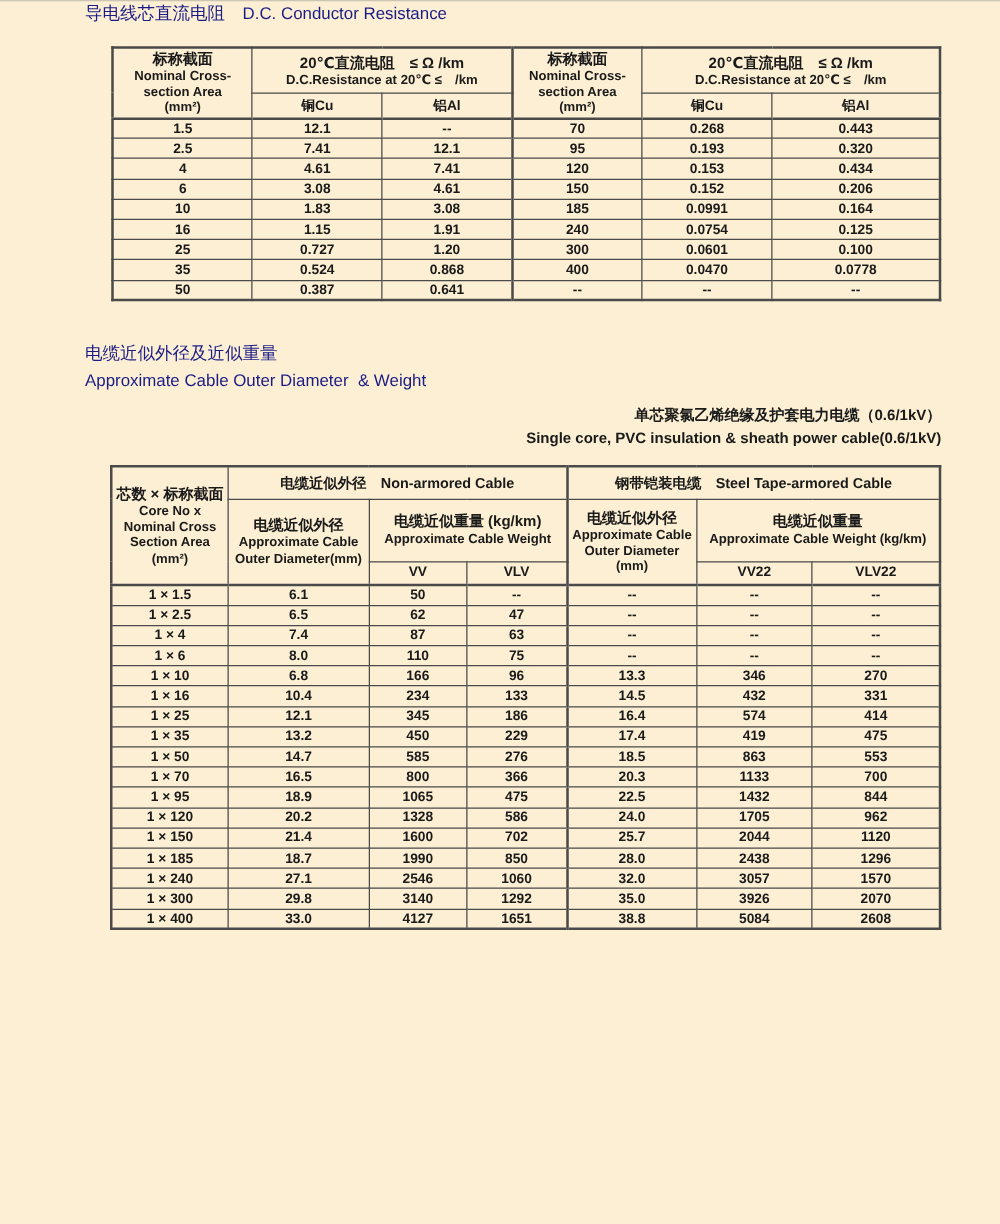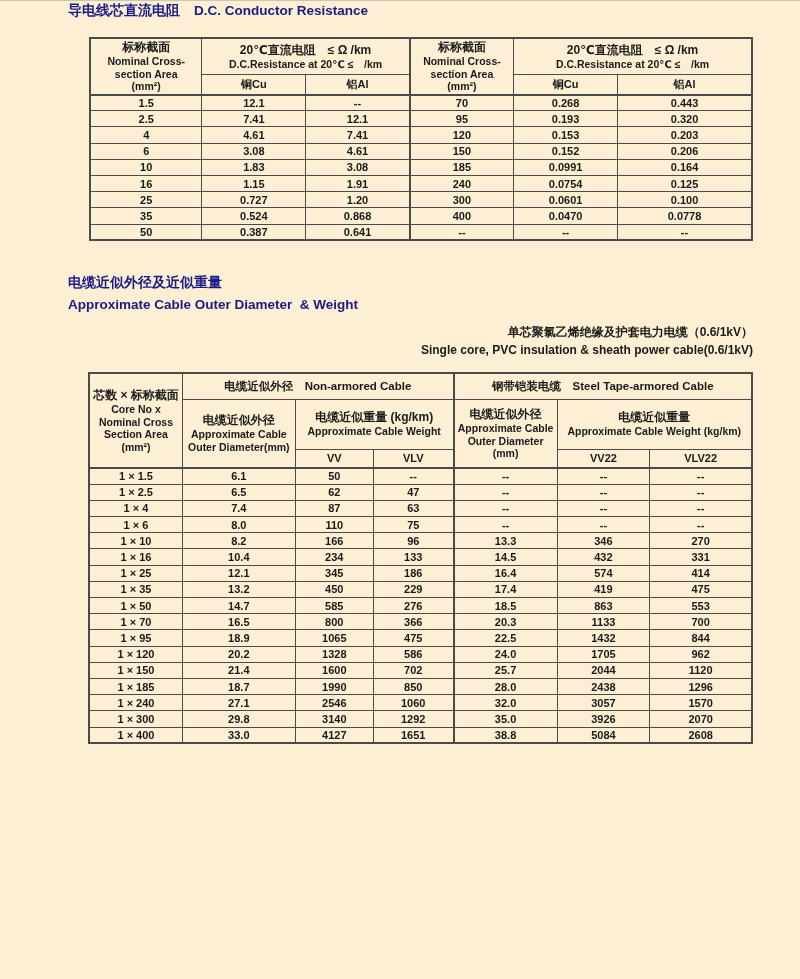--- a/index.html
+++ b/index.html
@@ -13,21 +13,21 @@
   body{
     width:800px;height:979px;
     background:var(--bg);
     font-family:"Liberation Sans","DejaVu Sans",sans-serif;
     color:var(--ink);
   }
   .doc{position:relative;width:800px;height:979px;overflow:hidden;}
   .top-edge{position:absolute;top:0;left:0;width:100%;height:1px;background:#b9b4a5;opacity:.7;}
 
   
-  .sec-title{position:absolute;color:var(--blue);font-weight:bold;}
+  .sec-title{position:absolute;color:var(--blue);font-weight:normal;}
   .sec1-title{left:68px;top:2px;font-size:14px;}
   .sec1-title .en{margin-left:14px;font-size:13.5px;}
   .sec2-title{left:68px;top:274px;}
   .sec2-title .zh{display:block;font-size:14px;line-height:16px;}
   .sec2-title .en{display:block;font-size:13.5px;line-height:16px;margin-top:7px;white-space:pre;}
 
   .product{position:absolute;right:47px;top:325px;text-align:right;font-weight:bold;}
   .product .zh{display:block;font-size:12px;line-height:15px;}
   .product .en{display:block;font-size:12px;line-height:15px;margin-top:3px;}
 
@@ -133,21 +133,21 @@
           <td>95</td>
           <td>0.193</td>
           <td>0.320</td>
         </tr>
         <tr>
           <td>4</td>
           <td>4.61</td>
           <td>7.41</td>
           <td>120</td>
           <td>0.153</td>
-          <td>0.203</td>
+          <td>0.434</td>
         </tr>
         <tr>
           <td>6</td>
           <td>3.08</td>
           <td>4.61</td>
           <td>150</td>
           <td>0.152</td>
           <td>0.206</td>
         </tr>
         <tr>
@@ -285,21 +285,21 @@
           <td>1 × 6</td>
           <td>8.0</td>
           <td>110</td>
           <td>75</td>
           <td>--</td>
           <td>--</td>
           <td>--</td>
         </tr>
         <tr>
           <td>1 × 10</td>
-          <td>8.2</td>
+          <td>6.8</td>
           <td>166</td>
           <td>96</td>
           <td>13.3</td>
           <td>346</td>
           <td>270</td>
         </tr>
         <tr>
           <td>1 × 16</td>
           <td>10.4</td>
           <td>234</td>

